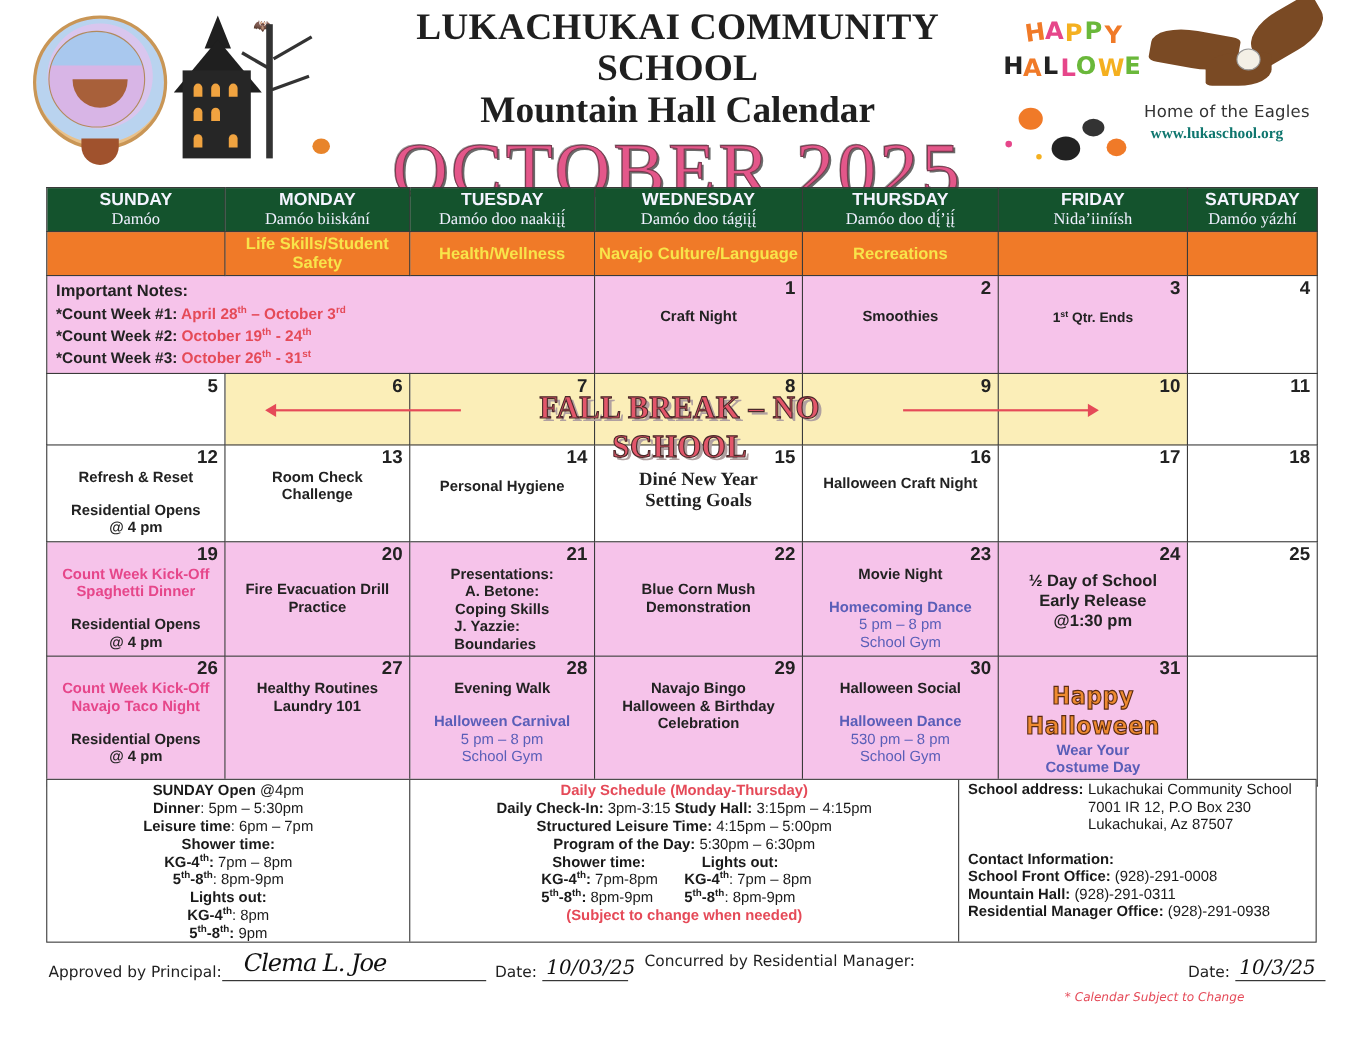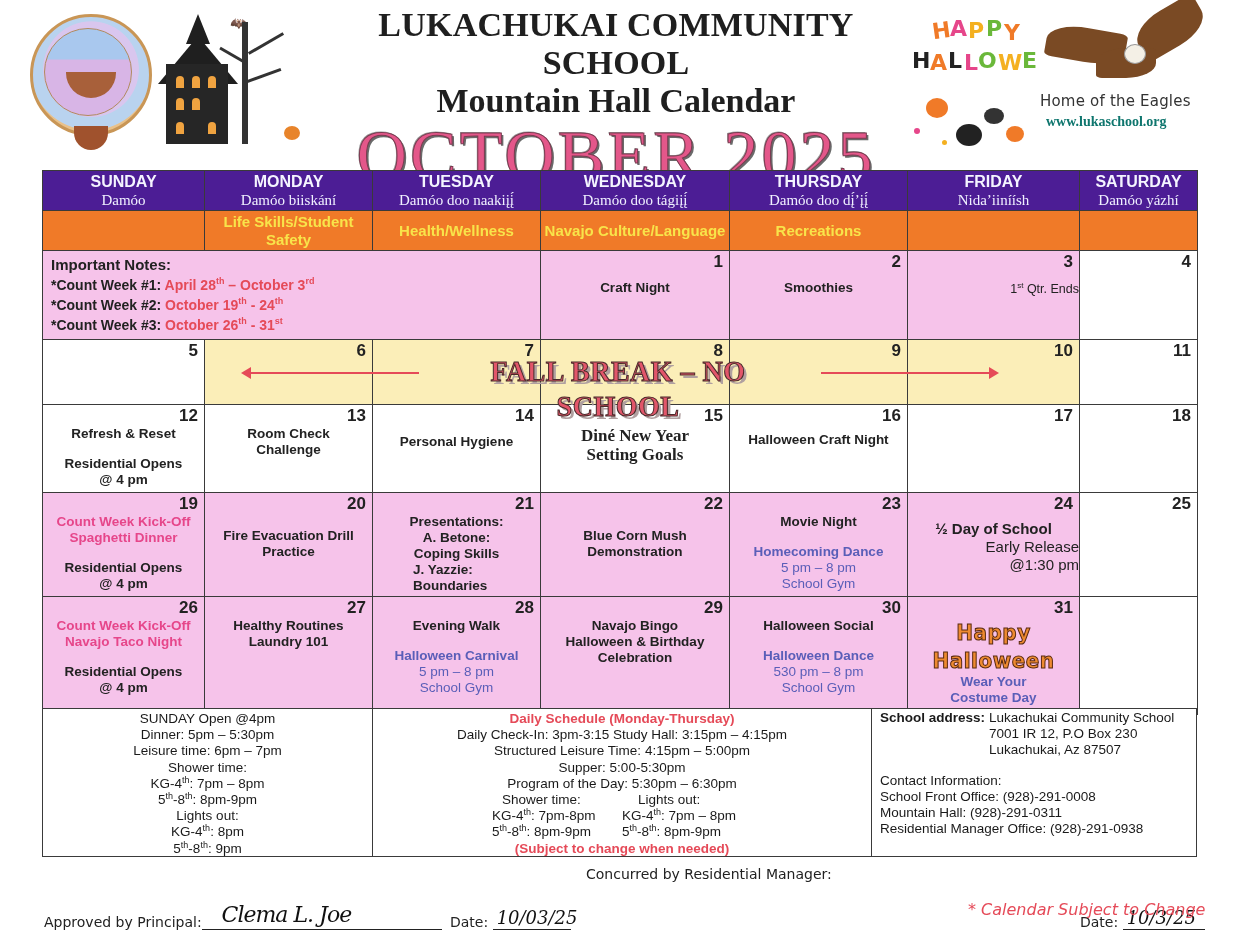--- a/index.html
+++ b/index.html
@@ -40,31 +40,31 @@
   .hw-dot { position: absolute; border-radius: 50%; }
   .eagle { position: absolute; left: 1046px; top: 8px; width: 160px; height: 90px; }
   .eagle .wing { position: absolute; background: #7a4a24; border-radius: 50% 10% 50% 10%; }
   .eagle .head { position: absolute; left: 78px; top: 36px; width: 22px; height: 20px; border-radius: 50%; background: #f4f0e6; border: 1px solid #999; }
   .home-eagles { position: absolute; left: 1040px; top: 92px; font-family: "DejaVu Sans", sans-serif; font-size: 15px; color: #333; letter-spacing: 0.2px; }
   .home-url { position: absolute; left: 1046px; top: 114px; font-family: "Liberation Serif", serif; font-weight: bold; font-size: 14px; color: #0f766e; }
 
   
   .cal { position: absolute; left: 42px; top: 170px; width: 1155px; border-collapse: collapse; table-layout: fixed; }
   .cal td, .cal th { border: 1px solid #3a3a3a; vertical-align: top; }
-  .dayhead { background: #4c1d95; color: #fff; text-align: center; height: 40px; }
+  .dayhead { background: #14532d; color: #fff; text-align: center; height: 40px; }
   .dayhead .en { font-family: "Liberation Sans", sans-serif; font-weight: bold; font-size: 16px; line-height: 18px; padding-top: 2px; color: #f4f4ff; }
   .dayhead .nv { font-family: "Liberation Serif", serif; font-weight: normal; font-size: 15px; line-height: 18px; color: #f0f0ff; }
   .theme { background: #f07a28; color: #f8e44a; text-align: center; vertical-align: middle !important; height: 40px;
     font-weight: bold; font-size: 15px; line-height: 18px; }
   .pink { background: #f6c3ea; }
   .yellow { background: #fbeeb8; }
   .white { background: #ffffff; }
   .num { text-align: right; font-weight: bold; font-size: 17px; line-height: 20px; padding: 1px 6px 0 0; color: #222; }
   .ev { text-align: center; font-size: 13.5px; line-height: 16px; font-weight: bold; color: #222; }
-  .ev.reg { font-weight: normal; text-align: right; }
+  .ev.reg { font-weight: bold; }
   .ev.big { font-size: 15px; line-height: 18px; }
   .ev.serif { font-family: "Liberation Serif", serif; font-size: 17px; line-height: 19px; }
   .ev.pinktxt { color: #e6468a; }
   .ev.blue { color: #5a5eb8; }
   .ev.bluereg { color: #5a5eb8; font-weight: normal; }
   .gap { height: 14px; }
   .row1 td { height: 82px; }
   .row2 td { height: 65px; }
   .row3 td { height: 88px; }
   .row4 td { height: 104px; }
@@ -84,35 +84,35 @@
     font-size: 28px; line-height: 34px; color: #e2566a; letter-spacing: 0.5px; -webkit-text-stroke: 1px #4a2a2a; text-shadow: 3px 3px 0 #b0a0a0; transform: scaleY(1.05); }
 
   .hh { font-family: "DejaVu Sans", sans-serif; font-weight: bold; font-size: 20px; line-height: 28px; color: #ee8a30; text-align: center;
     -webkit-text-stroke: 1px #5a2a10; letter-spacing: 0.5px; transform: scaleY(1.1); }
 
   
   .info { position: absolute; left: 42px; top: 708px; width: 1155px; height: 149px; border: 1px solid #3a3a3a; display: flex; background: #fff; }
   .info .col1 { width: 330px; border-right: 1px solid #3a3a3a; text-align: center; font-size: 13.5px; line-height: 16.2px; padding-top: 2px; }
   .info .col2 { width: 499px; border-right: 1px solid #3a3a3a; text-align: center; font-size: 13.5px; line-height: 16.2px; padding-top: 2px; }
   .info .col3 { flex: 1; font-size: 13.5px; line-height: 16.2px; padding: 1px 0 0 8px; }
-  .info b { font-weight: normal; margin-top: 16px; }
+  .info b { font-weight: bold; margin-top: 16px; }
   .info sup { font-size: 9px; vertical-align: super; line-height: 0; }
   .info .redtxt { color: #e54a58; font-weight: bold; }
   .sched-grid { display: grid; grid-template-columns: 1fr 1fr; width: 260px; margin: 0 auto; text-align: left; }
   .sched-grid div { white-space: nowrap; }
   .addr-row { display: flex; }
   .addr-row .lbl { font-weight: bold; white-space: nowrap; }
   .addr-lines { padding-left: 4px; }
 
   
   .sig { position: absolute; top: 866px; font-family: "DejaVu Sans", sans-serif; font-size: 14px; color: #222; }
-  .sig .line { display: inline-block; border-bottom: 1px solid #222; vertical-align: bottom; height: 26px; position: relative; margin-top: 38px; }
+  .sig .line { display: inline-block; border-bottom: 1px solid #222; vertical-align: bottom; height: 26px; position: relative; }
   .sig .hand { position: absolute; left: 20px; bottom: 2px; font-family: "DejaVu Serif", serif; font-style: italic; font-size: 22px; color: #111; letter-spacing: -1px; }
   .sig .date { font-family: "DejaVu Serif", serif; font-style: italic; font-size: 18px; color: #111; position: absolute; left: 4px; bottom: 1px; }
-  .subject { position: absolute; left: 968px; top: 900px; font-family: "DejaVu Sans", sans-serif; font-style: italic; font-size: 16px; color: #e54a58; }
+  .subject { position: absolute; left: 968px; top: 900px; font-family: "DejaVu Sans", sans-serif; font-style: italic; font-size: 11px; color: #e54a58; }
 </style>
 </head>
 <body>
 
 <div class="header">
   <div class="seal">
     <div class="ring"></div>
     <div class="ring-inner"></div>
     <div class="bowl"></div>
     <div class="cog"></div>
@@ -427,21 +427,20 @@
     <div><b>KG-4<sup>th</sup>:</b><span> 7pm – 8pm</span></div>
     <div><b>5<sup>th</sup>-8<sup>th</sup></b><span>: 8pm-9pm</span></div>
     <div><b>Lights out:</b></div>
     <div><b>KG-4<sup>th</sup></b><span>: 8pm</span></div>
     <div><b>5<sup>th</sup>-8<sup>th</sup>:</b><span> 9pm</span></div>
   </div>
   <div class="col2">
     <div class="redtxt">Daily Schedule (Monday-Thursday)</div>
     <div><b>Daily Check-In:</b><span> 3pm-3:15 </span><b>Study Hall:</b><span> 3:15pm – 4:15pm</span></div>
     <div><b>Structured Leisure Time:</b><span> 4:15pm – 5:00pm</span></div>
-    <div><b>Supper:</b><span> 5:00-5:30pm</span></div>
     <div><b>Program of the Day:</b><span> 5:30pm – 6:30pm</span></div>
     <div class="sched-grid">
       <div style="padding-left:10px;"><b>Shower time:</b></div>
       <div style="padding-left:16px;"><b>Lights out:</b></div>
       <div><b>KG-4<sup>th</sup>:</b><span> 7pm-8pm</span></div>
       <div><b>KG-4<sup>th</sup></b><span>: 7pm – 8pm</span></div>
       <div><b>5<sup>th</sup>-8<sup>th</sup>:</b><span> 8pm-9pm</span></div>
       <div><b>5<sup>th</sup>-8<sup>th</sup></b><span>: 8pm-9pm</span></div>
     </div>
     <div class="redtxt">(Subject to change when needed)</div>

